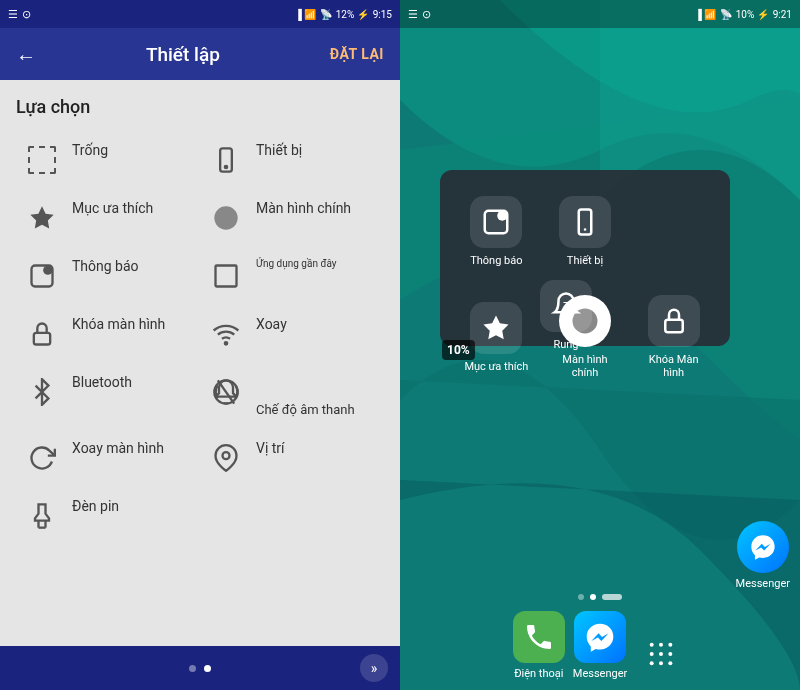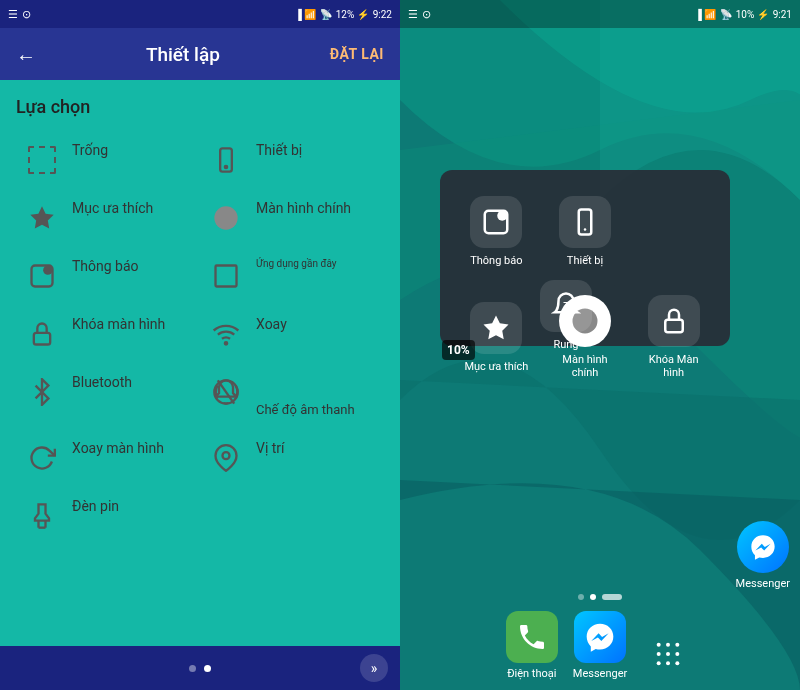--- a/index.html
+++ b/index.html
@@ -68,21 +68,21 @@
 
     .top-bar .reset {
       color: #fdba74;
       font-size: 14px;
       font-weight: 700;
       letter-spacing: 0.5px;
     }
 
     .content-area {
       flex: 1;
-      background: #14b8a6;
+      background: #e5e5e5;
       overflow-y: auto;
       padding: 16px;
     }
 
     .section-title {
       font-size: 18px;
       font-weight: 500;
       color: #222;
       margin-bottom: 14px;
     }
@@ -308,21 +308,21 @@
     <div class="left-icons">
       <span>☰</span>
       <span>⊙</span>
     </div>
     <div class="right-icons">
       <span>▐</span>
       <span>📶</span>
       <span>📡</span>
       <span>12%</span>
       <span>⚡</span>
-      <span>9:22</span>
+      <span>9:15</span>
     </div>
   </div>
 
   <div class="top-bar">
     <span class="back-arrow">←</span>
     <span class="title">Thiết lập</span>
     <span class="reset">ĐẶT LẠI</span>
   </div>
 
   <div class="content-area">
@@ -587,21 +587,21 @@
     </div>
     <span class="dock-app-label">Messenger</span>
   </div>
 
   <div style="position:absolute; bottom:90px; left:0; right:0; display:flex; justify-content:center; gap:6px; z-index:10;">
     <div style="width:6px;height:6px;border-radius:50%;background:rgba(255,255,255,0.4);"></div>
     <div style="width:6px;height:6px;border-radius:50%;background:white;"></div>
     <div style="width:20px;height:6px;border-radius:3px;background:rgba(255,255,255,0.7);"></div>
   </div>
 
-  <div style="position:absolute; bottom:10px; left:0; right:0; display:flex; justify-content:center; gap:15px; z-index:10; align-items:flex-end;">
+  <div style="position:absolute; bottom:10px; left:0; right:0; display:flex; justify-content:center; gap:8px; z-index:10; align-items:flex-end;">
 
     <div class="dock-app">
       <div class="dock-app-icon" style="background:#4caf50;">
         <svg width="32" height="32" viewBox="0 0 24 24" fill="white">
           <path d="M6.62 10.79c1.44 2.83 3.76 5.14 6.59 6.59l2.2-2.2c.27-.27.67-.36 1.02-.24 1.12.37 2.33.57 3.57.57.55 0 1 .45 1 1V20c0 .55-.45 1-1 1-9.39 0-17-7.61-17-17 0-.55.45-1 1-1h3.5c.55 0 1 .45 1 1 0 1.25.2 2.45.57 3.57.11.35.03.74-.25 1.02l-2.2 2.2z"></path>
         </svg>
       </div>
       <span class="dock-app-label">Điện thoại</span>
     </div>
 

